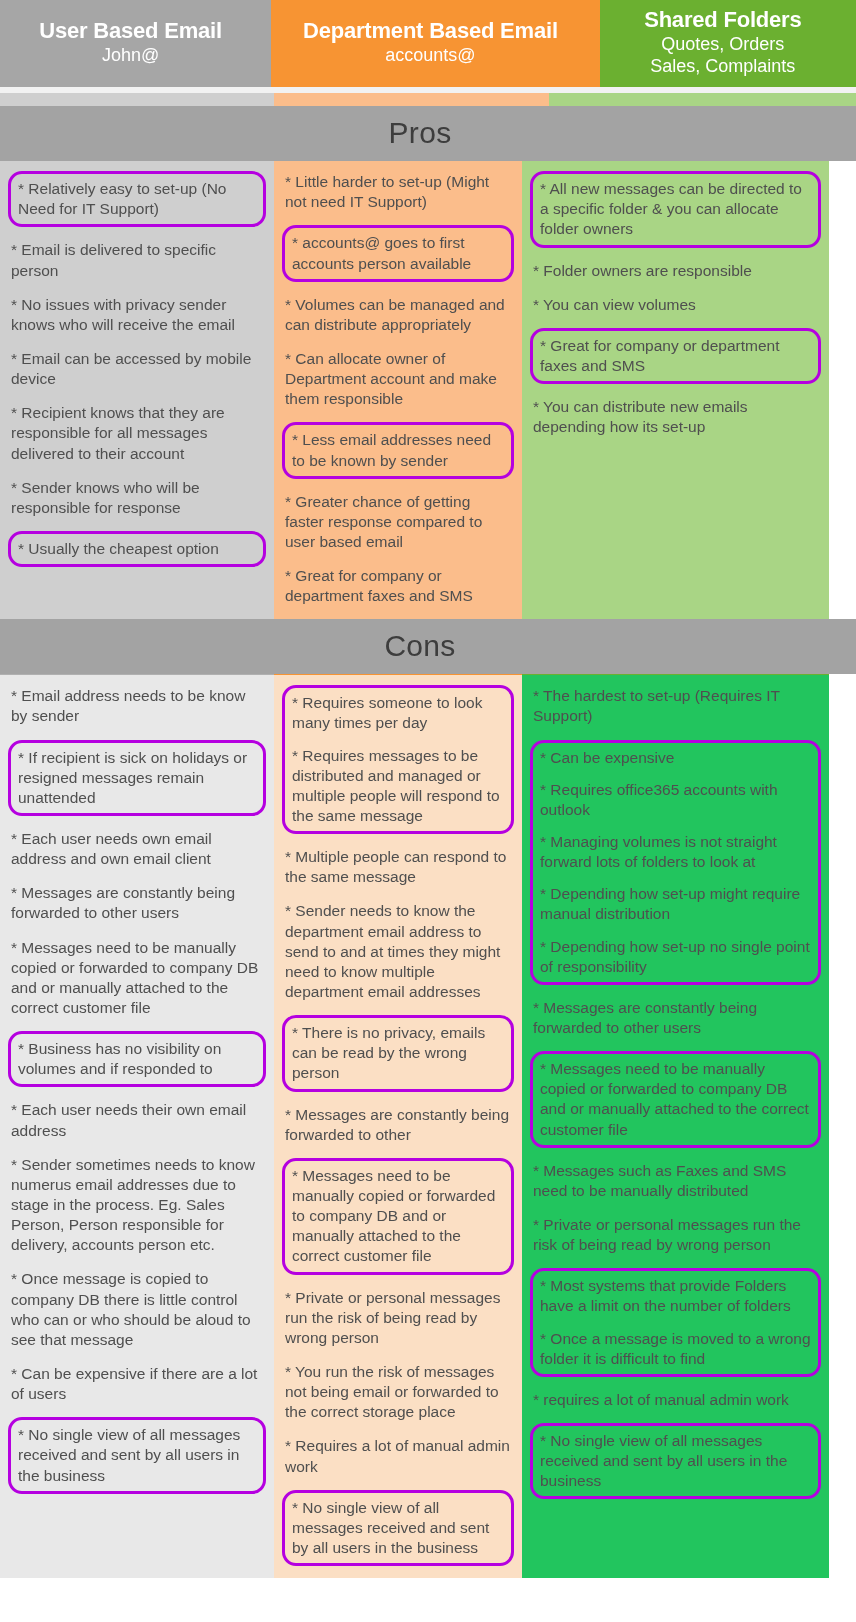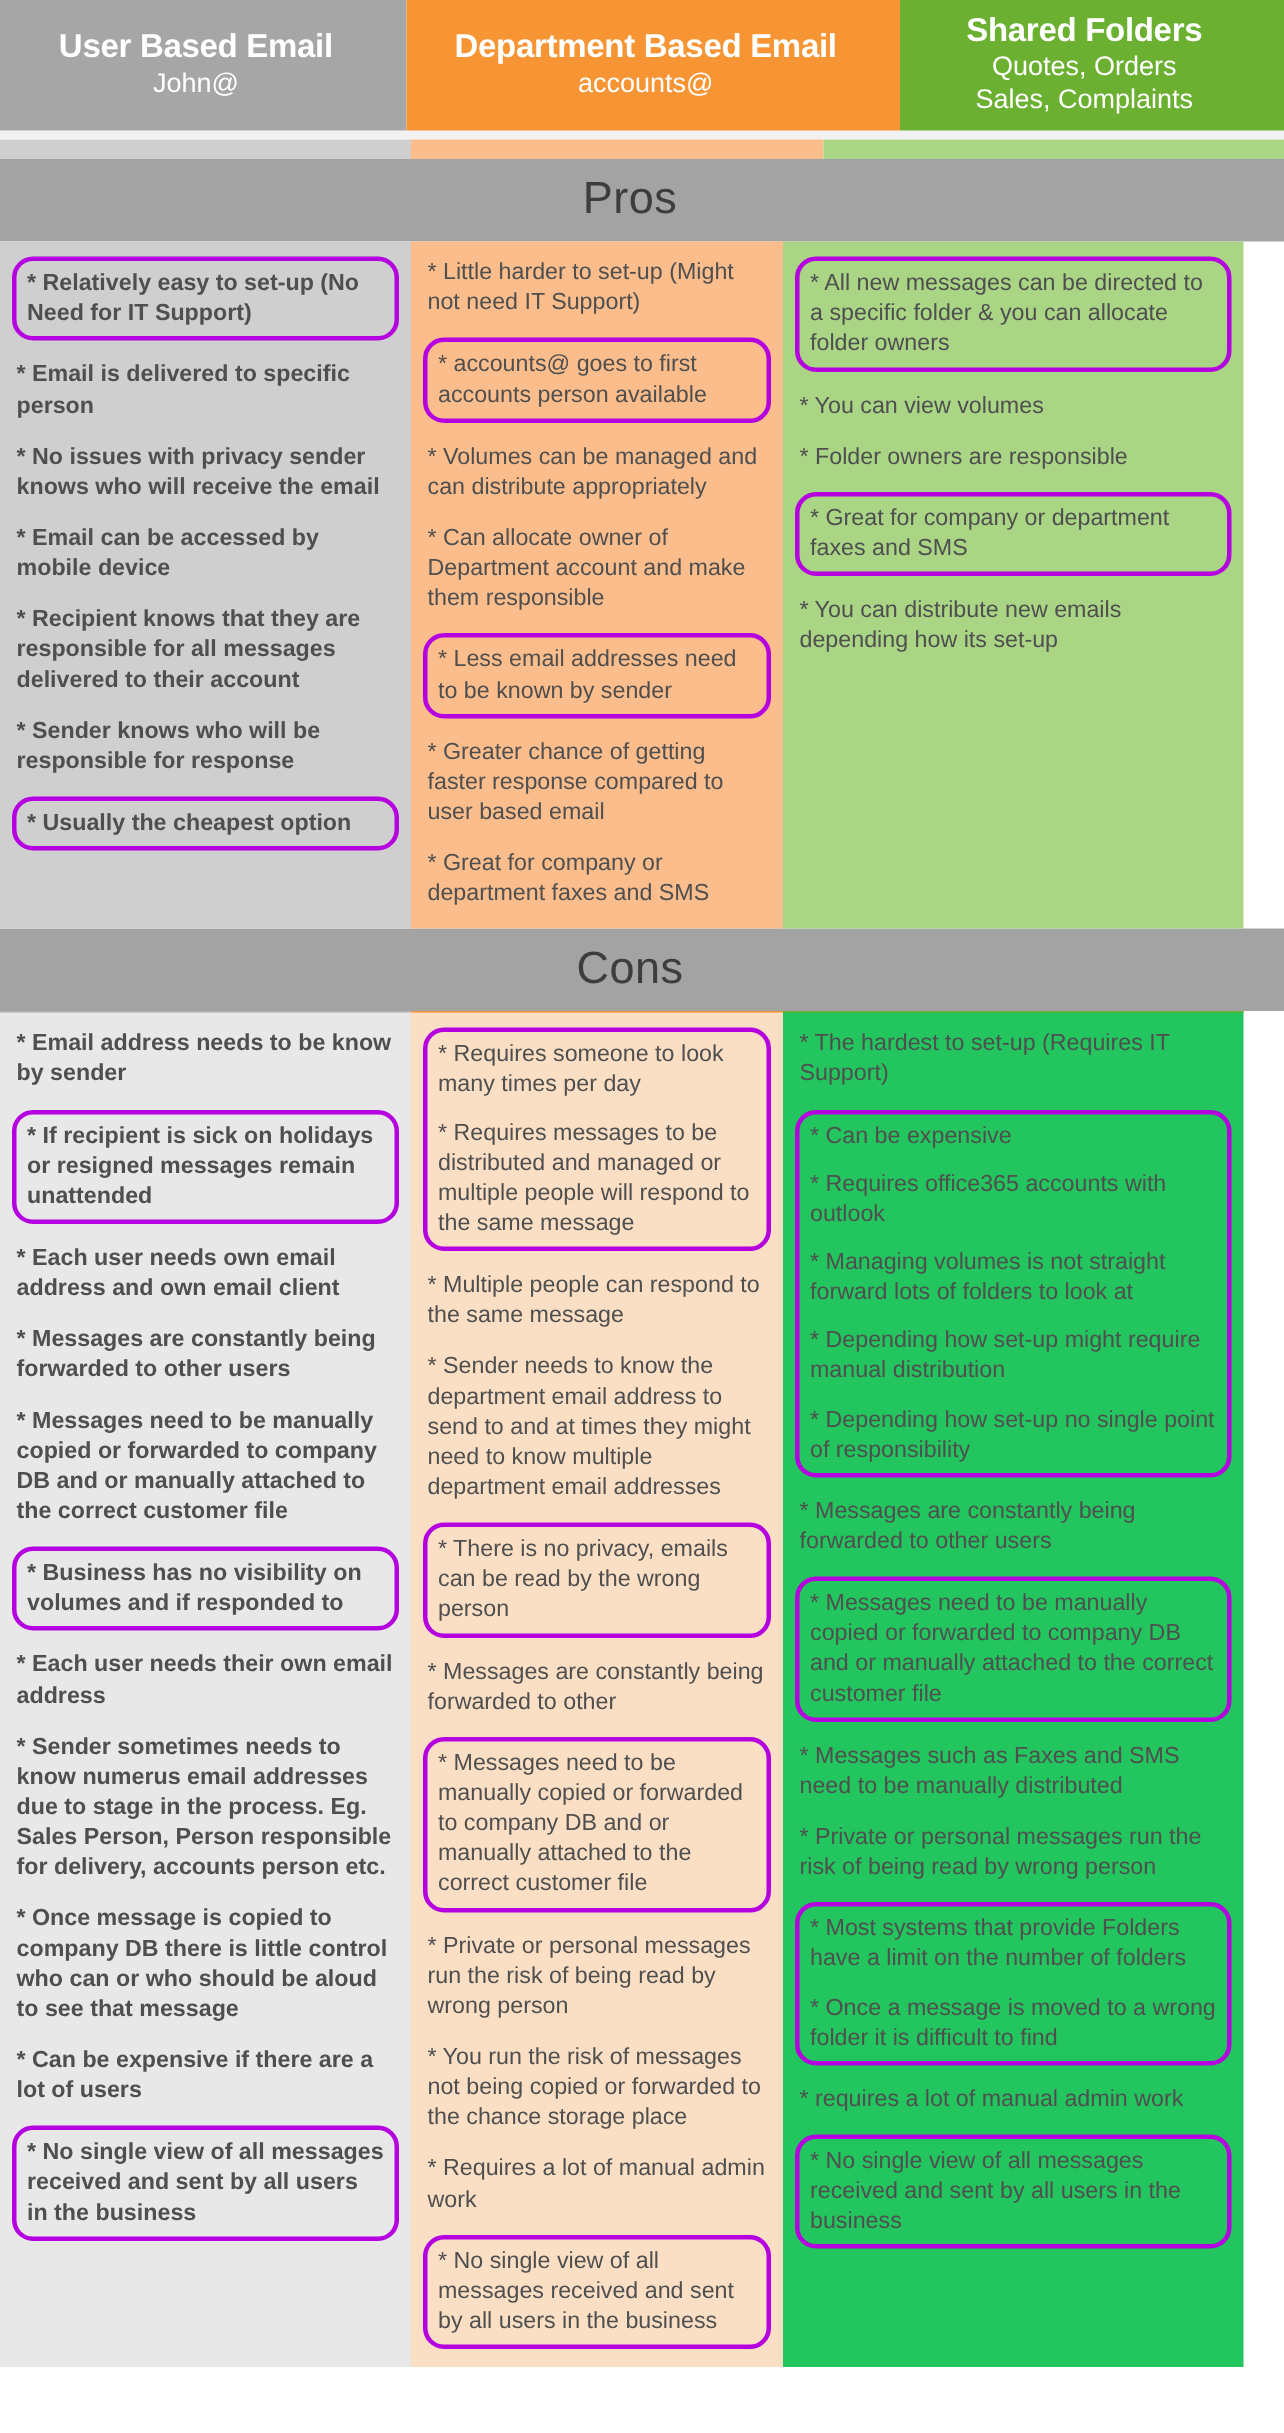--- a/index.html
+++ b/index.html
@@ -86,21 +86,21 @@
   
   .cols {
     display: flex;
     width: 856px;
     align-items: stretch;
   }
   .col {
     box-sizing: border-box;
     padding: 10px 8px 12px 8px;
   }
-  .col.w1 { width: 274px; font-weight: bold; }
+  .col.w1 { width: 274px; }
   .col.w2 { width: 248px; }
   .col.w3 { width: 307px; }
 
   
   .pros .col.w1 { background: #cfcfcf; }
   .pros .col.w2 { background: #fbbd8b; }
   .pros .col.w3 { background: #a9d585; }
 
   
   .cons .col.w1 { background: #e8e8e8; border-top: 1px solid #b0b0b0; }
@@ -184,22 +184,22 @@
         <div class="group">
           <div class="item">* Less email addresses need to be known by sender</div>
         </div>
         <div class="item">* Greater chance of getting faster response compared to user based email</div>
         <div class="item">* Great for company or department faxes and SMS</div>
       </div>
     <div class="col w3">
         <div class="group">
           <div class="item">* All new messages can be directed to a specific folder &amp; you can allocate folder owners</div>
         </div>
+        <div class="item">* Folder owners are responsible</div>
         <div class="item">* You can view volumes</div>
-        <div class="item">* Folder owners are responsible</div>
         <div class="group">
           <div class="item">* Great for company or department faxes and SMS</div>
         </div>
         <div class="item">* You can distribute new emails depending how its set-up</div>
       </div>
   </div>
 
   <div class="section-band">
     <div class="section-title">Cons</div>
   </div>
@@ -231,21 +231,21 @@
         <div class="item">* Multiple people can respond to the same message</div>
         <div class="item">* Sender needs to know the department email address to send to and at times they might need to know multiple department email addresses</div>
         <div class="group">
           <div class="item">* There is no privacy, emails can be read by the wrong person</div>
         </div>
         <div class="item">* Messages are constantly being forwarded to other</div>
         <div class="group">
           <div class="item">* Messages need to be manually copied or forwarded to company DB and or manually attached to the correct customer file</div>
         </div>
         <div class="item">* Private or personal messages run the risk of being read by wrong person</div>
-        <div class="item">* You run the risk of messages not being copied or forwarded to the chance storage place</div>
+        <div class="item">* You run the risk of messages not being email or forwarded to the correct storage place</div>
         <div class="item">* Requires a lot of manual admin work</div>
         <div class="group">
           <div class="item">* No single view of all messages received and sent by all users in the business</div>
         </div>
       </div>
     <div class="col w3">
         <div class="item">* The hardest to set-up (Requires IT Support)</div>
         <div class="group">
           <div class="item">* Can be expensive</div>
           <div class="item">* Requires office365 accounts with outlook</div>

